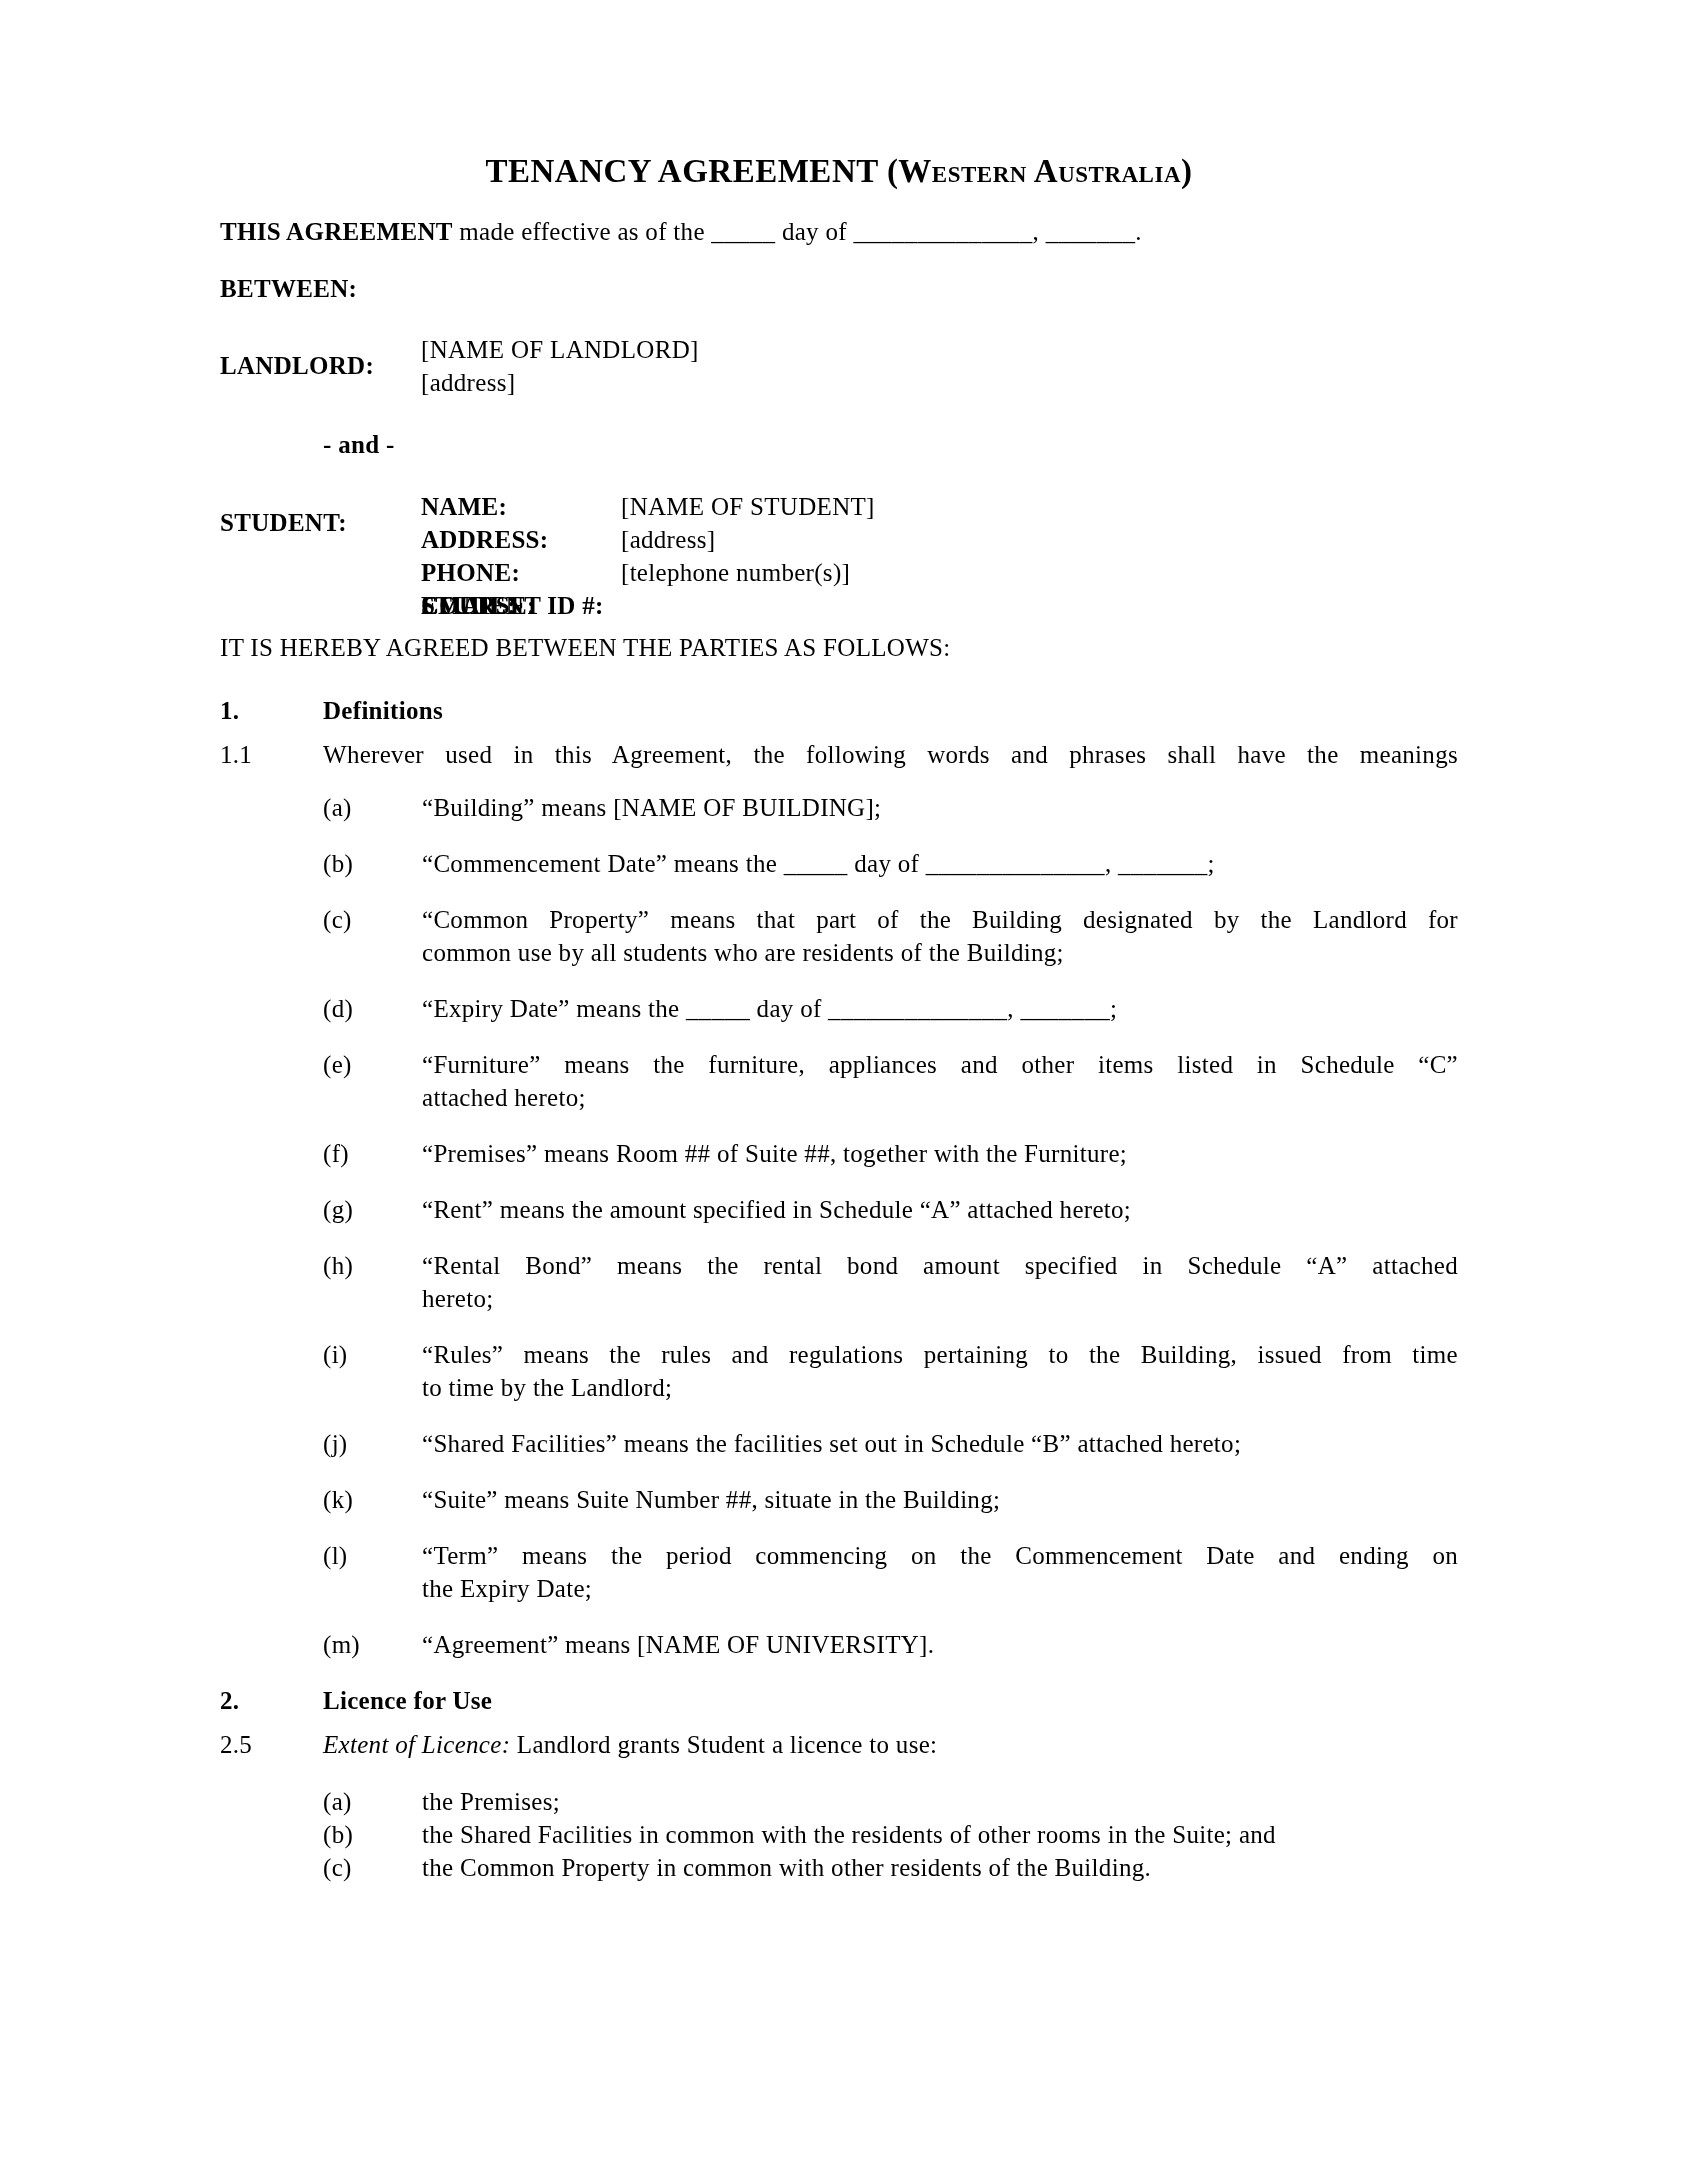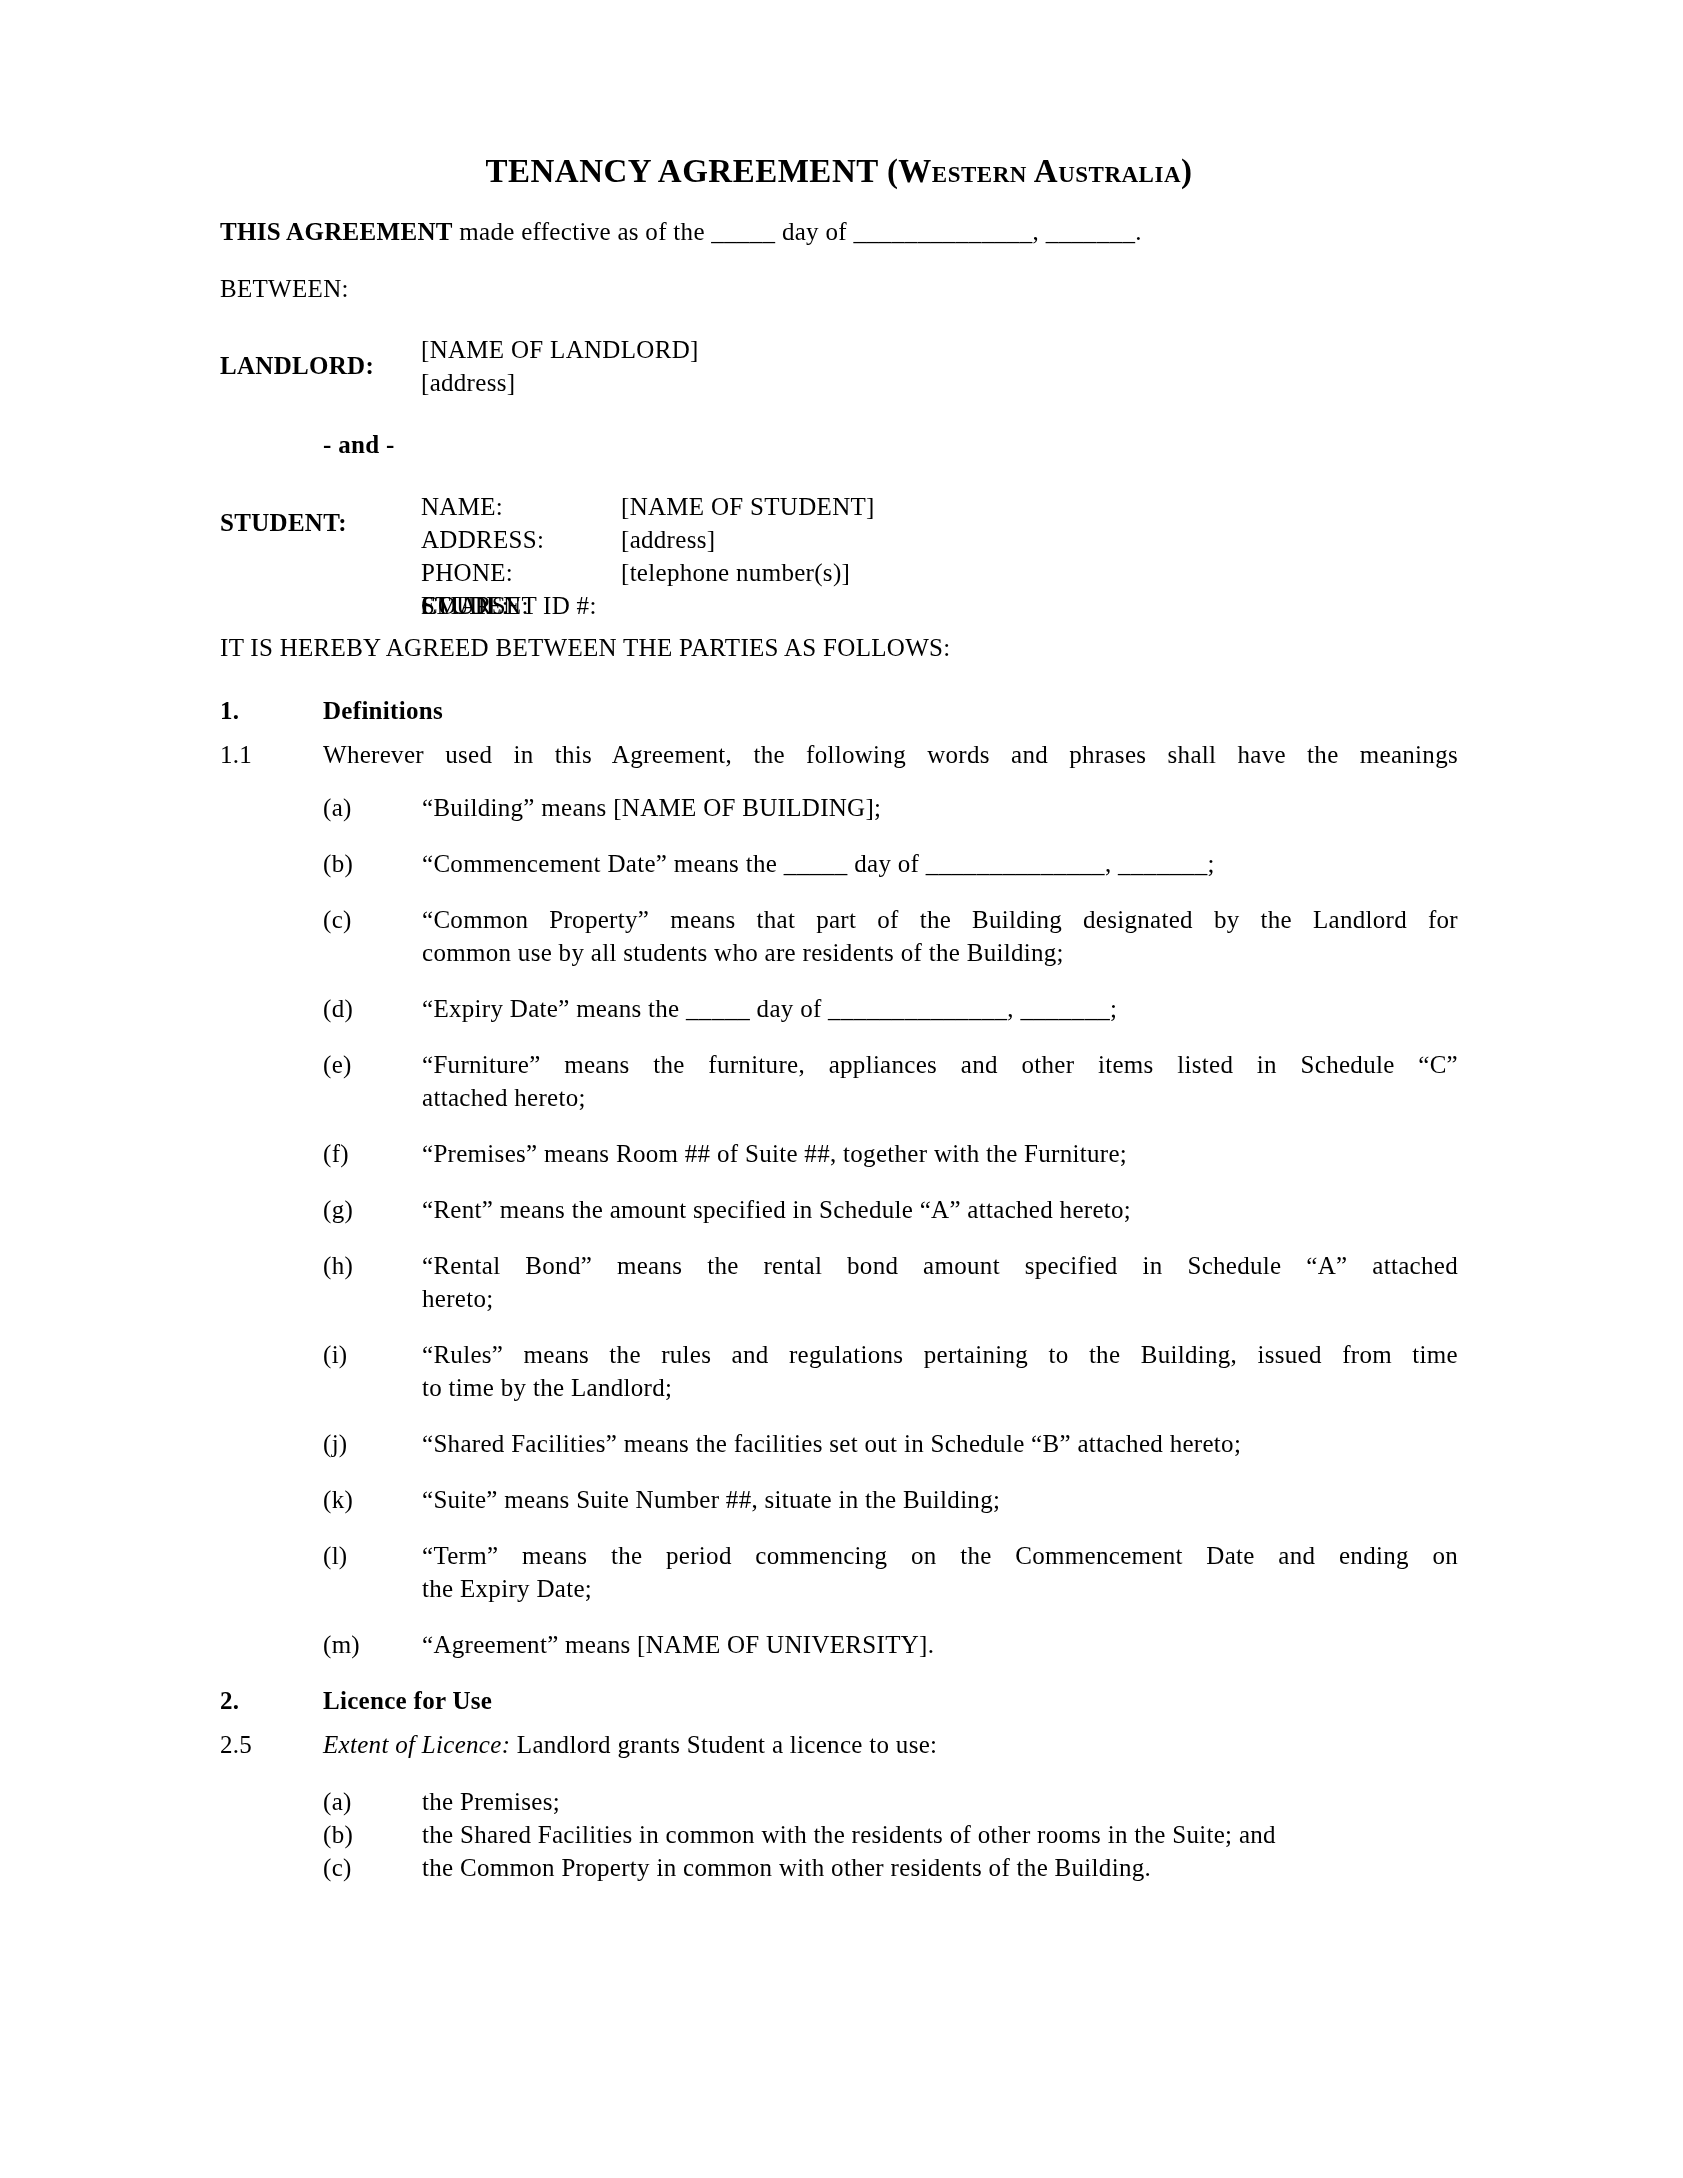--- a/index.html
+++ b/index.html
@@ -21,31 +21,31 @@
   .title {
     margin: 0 0 22px 0;
     text-align: center;
     font-weight: bold;
     font-size: 33px;
     line-height: 44px;
     font-variant: small-caps;
     letter-spacing: 0.5px;
   }
   .intro { margin: 16px 0 24px 0; }
-  .between { margin: 12px 0 28px 0; font-weight: normal; }
+  .between { margin: 12px 0 28px 0; font-weight: bold; }
 
   .hang { position: relative; }
   .hang .hang-label { position: absolute; left: 0; top: 16px; font-weight: bold; white-space: nowrap; }
 
   .landlord-block { margin: 0 0 29px 0; padding-left: 201px; }
   .and-sep { margin: 0 0 29px 103px; font-weight: bold; }
 
   .student-block { margin: 0 0 42px 0; padding-left: 201px; }
   .frow { position: relative; padding-left: 200px; }
-  .frow .flabel { position: absolute; left: 0; top: 0; font-weight: normal; white-space: nowrap; }
+  .frow .flabel { position: absolute; left: 0; top: 0; font-weight: bold; white-space: nowrap; }
 
   .agreed { margin: 0 0 30px 0; }
 
   .sec-head { position: relative; margin: 0 0 11px 0; padding-left: 103px; font-weight: bold; }
   .sec-head .snum { position: absolute; left: 0; top: 0; }
 
   .clause { position: relative; margin: 0 0 20px 0; }
   .clause .cnum { position: absolute; left: 0; top: 0; }
   .clause .cl-first { padding-left: 103px; }
   .clause2 { margin-bottom: 24px; }

